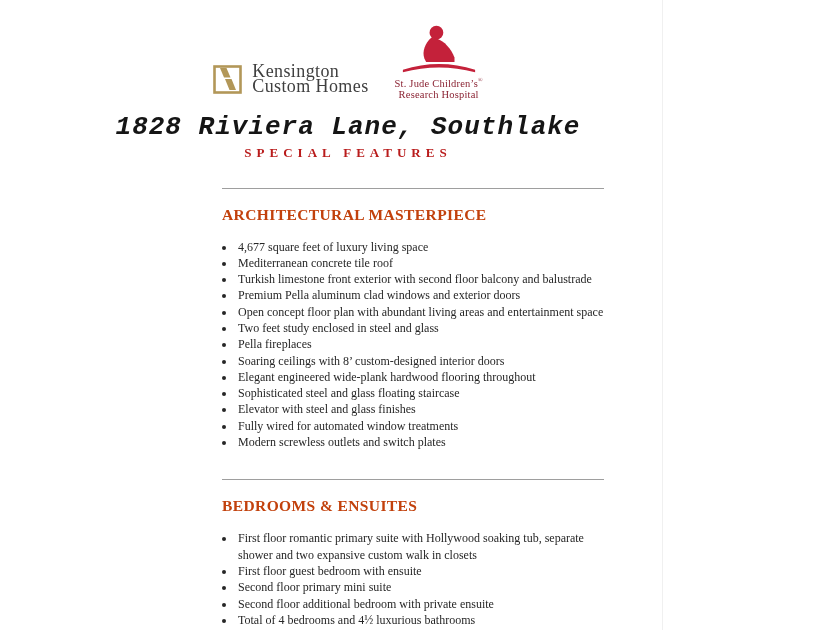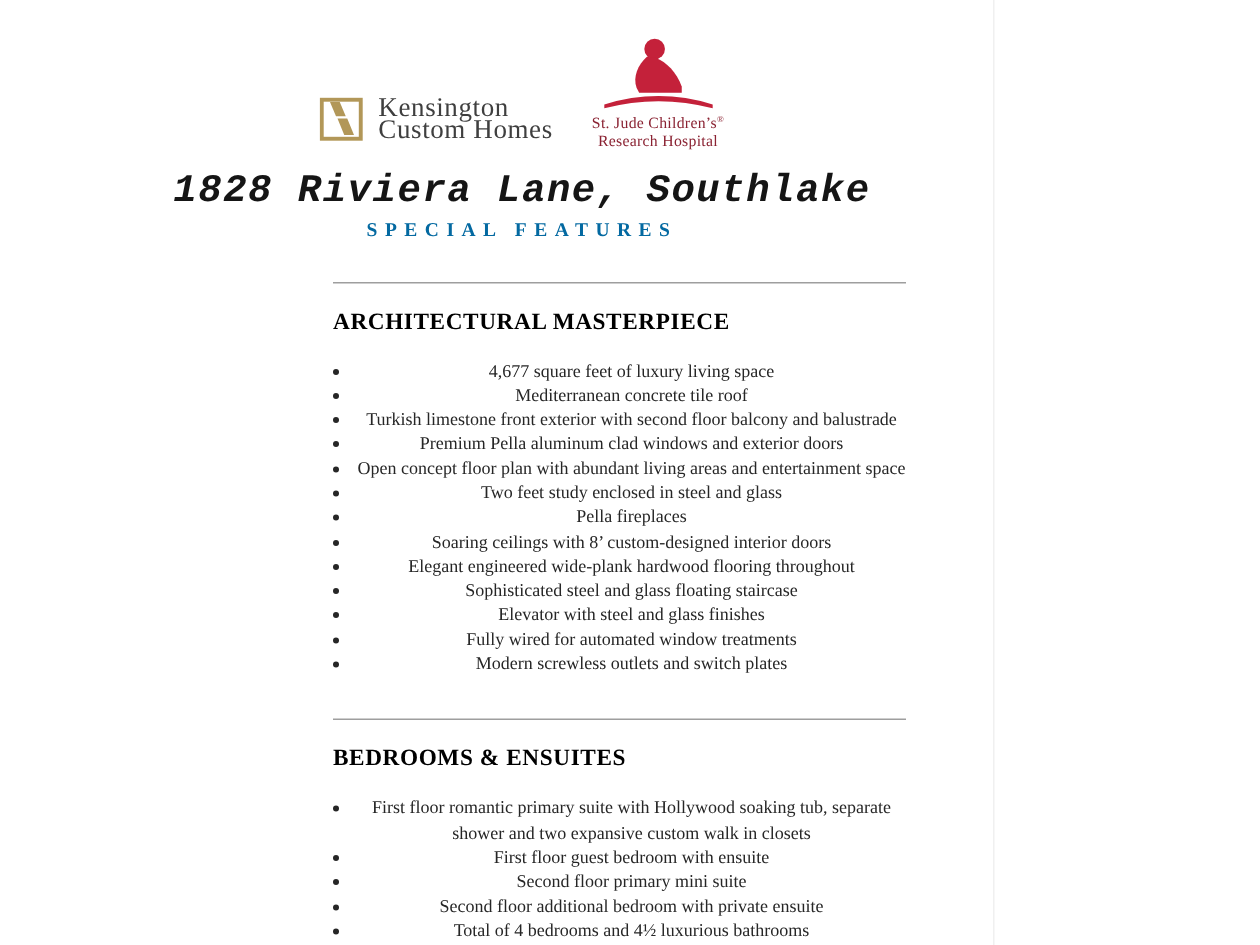--- a/index.html
+++ b/index.html
@@ -41,39 +41,39 @@
   .title-script {
     margin-top:11px;
     text-align:center;
     font-family:Liberation Mono, monospace;
     font-style:italic; font-weight:bold;
     font-size:26px; letter-spacing:1px; color:#151515;
   }
   .title-sub {
     margin-top:3px;
     text-align:center;
-    font-weight:bold; font-size:13px; letter-spacing:5px; color:#0369a1;
+    font-weight:bold; font-size:13px; letter-spacing:5px; color:#b91c1c;
   }
 
   
   .content { margin-left:222px; width:382px; }
   .rule { height:1px; background:#9e9e9e; }
   .section:first-child .rule { margin-top:27px; }
   .section + .section .rule { margin-top:29px; }
   .section-heading {
     margin-top:17px;
-    font-weight:bold; font-size:15.5px; letter-spacing:.4px; color:#000000;
+    font-weight:bold; font-size:15.5px; letter-spacing:.4px; color:#c2410c;
   }
   ul.features {
     margin-top:15px;
     padding-left:14px;
     list-style:disc outside;
     font-size:12px; line-height:16.3px; color:#262626;
   }
-  ul.features li { padding-left:2px;text-align:center; }
+  ul.features li { padding-left:2px; }
 </style>
 </head>
 <body>
 
 <div class="page">
   <div class="scan-edge"></div>
 
   <div class="header">
     <div class="kch-logo">
       <svg class="kch-mark" viewBox="0 0 30 36">

